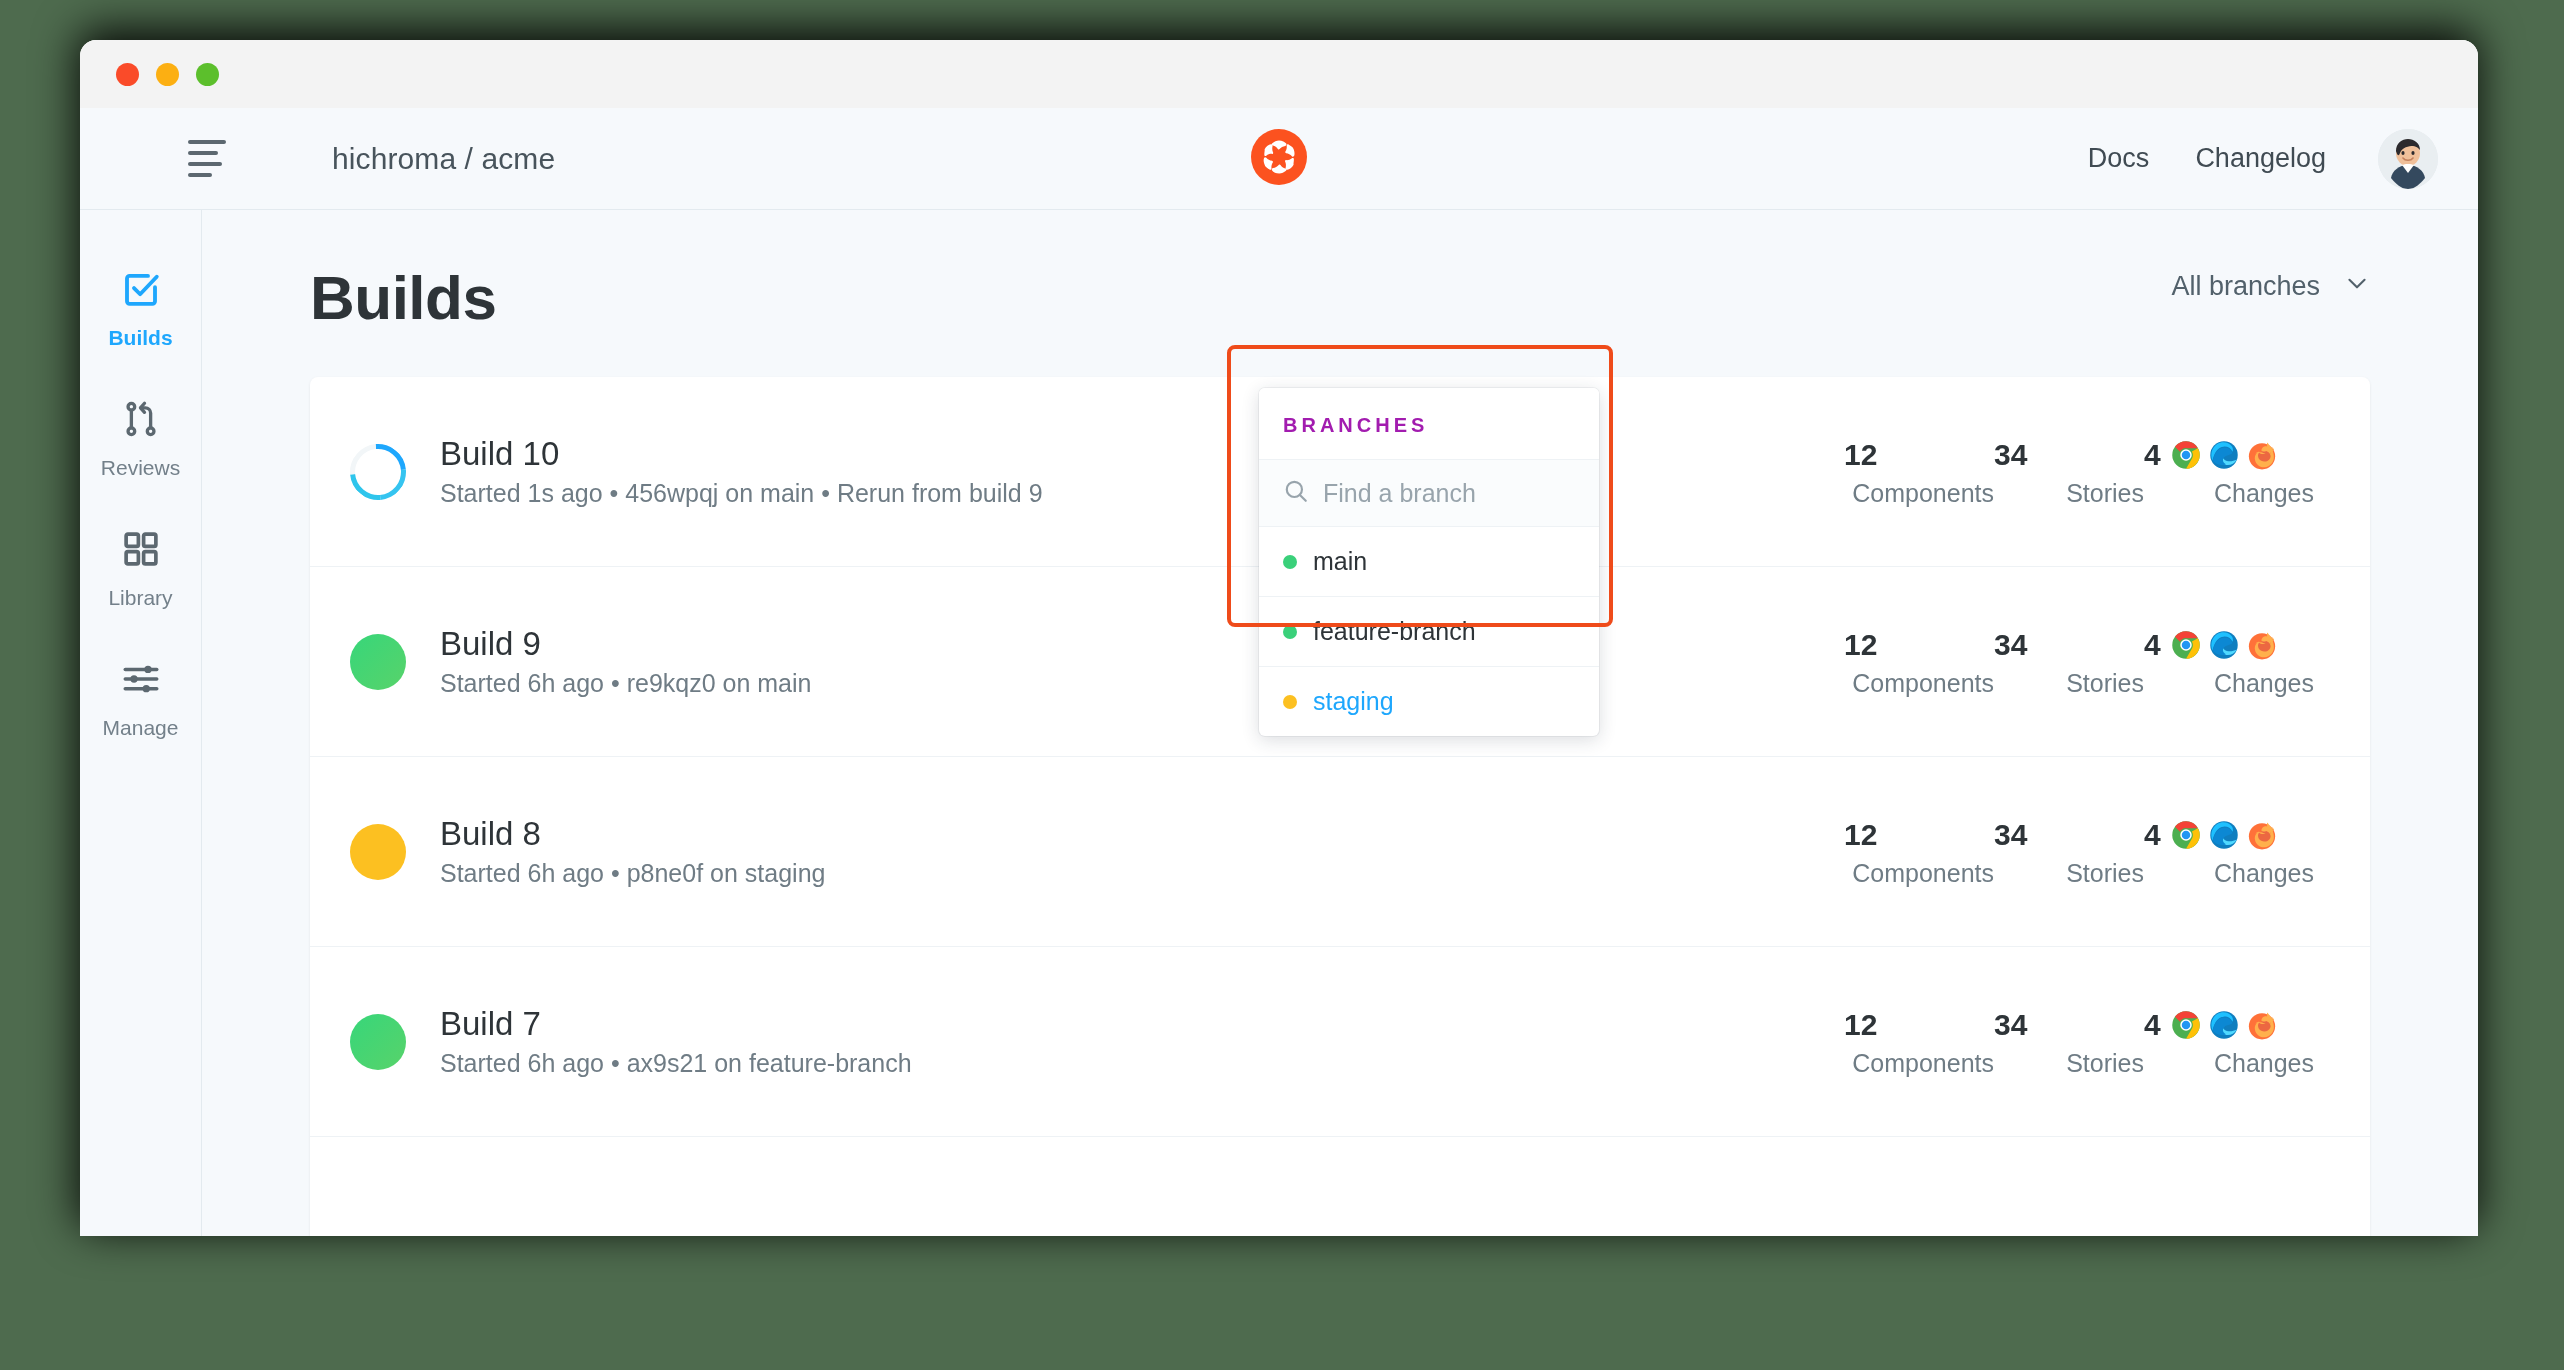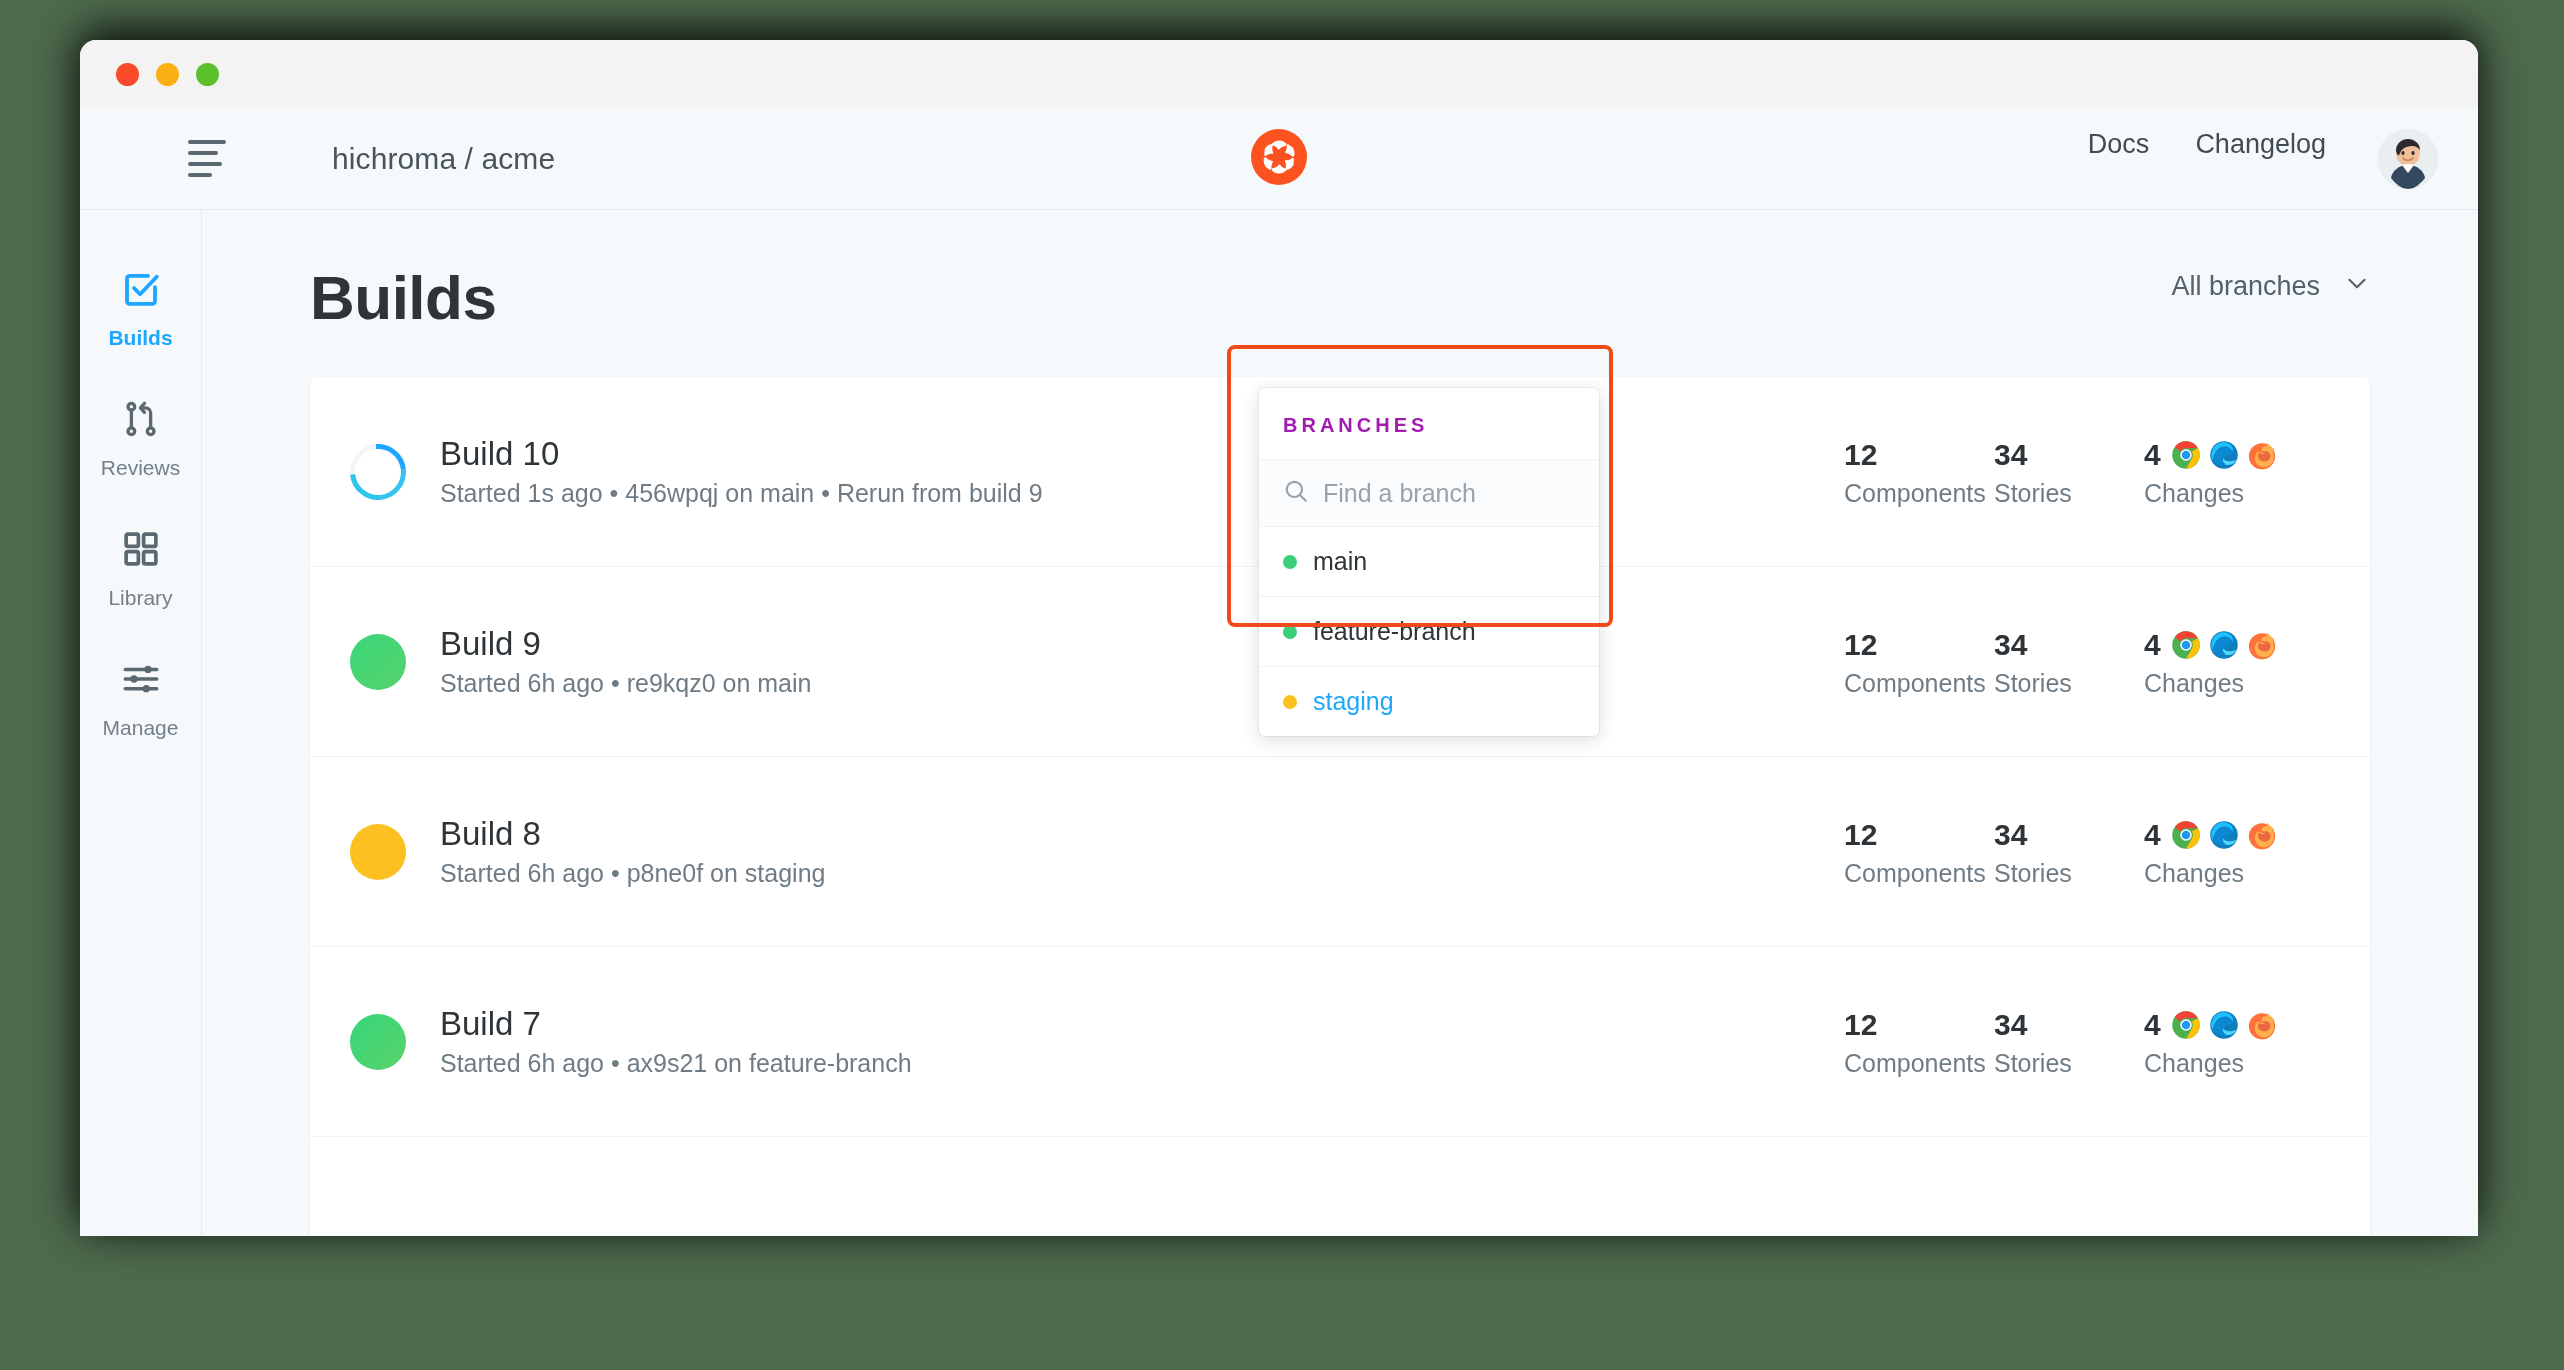--- a/index.html
+++ b/index.html
@@ -76,21 +76,21 @@
     font-weight: 400;
     letter-spacing: .1px;
   }
   .logo-wrap {
     position: absolute;
     left: 50%; top: 50%;
     transform: translate(-50%,-50%);
   }
   .nav-right {
     margin-left: auto;
-    display: flex; align-items: flex-start; gap: 46px;
+    display: flex; align-items: center; gap: 46px;
   }
   .nav-link {
     font-size: 27px;
     color: #404b53;
     text-decoration: none;
     cursor: pointer;
   }
   .avatar {
     width: 60px; height: 60px; border-radius: 50%;
     background: #e6ebef;
@@ -189,21 +189,21 @@
   .build-main { flex: 1; }
   .build-name {
     font-size: 33px; font-weight: 400; color: #2e3438;
     margin-bottom: 6px;
   }
   .build-meta { font-size: 25px; color: #6f7c85; }
 
   .stats { display: flex; align-items: flex-start; }
   .stat {
     width: 150px;
-    text-align: left;
+    text-align: right;
   }
   .stat.changes { width: 170px; }
   .stat-value {
     font-size: 30px; font-weight: 700; color: #2e3438;
     display: flex; align-items: center; gap: 10px;
     margin-bottom: 5px; height: 38px;
   }
   .stat-label { font-size: 25px; color: #6f7c85; }
   .browsers { display: flex; gap: 8px; align-items: center; }
   .browsers svg { display: block; }

